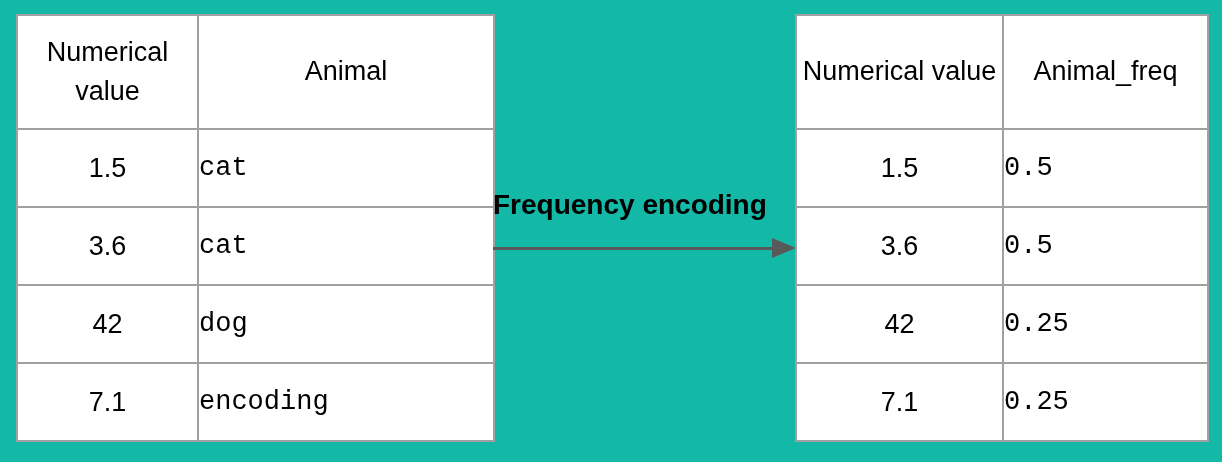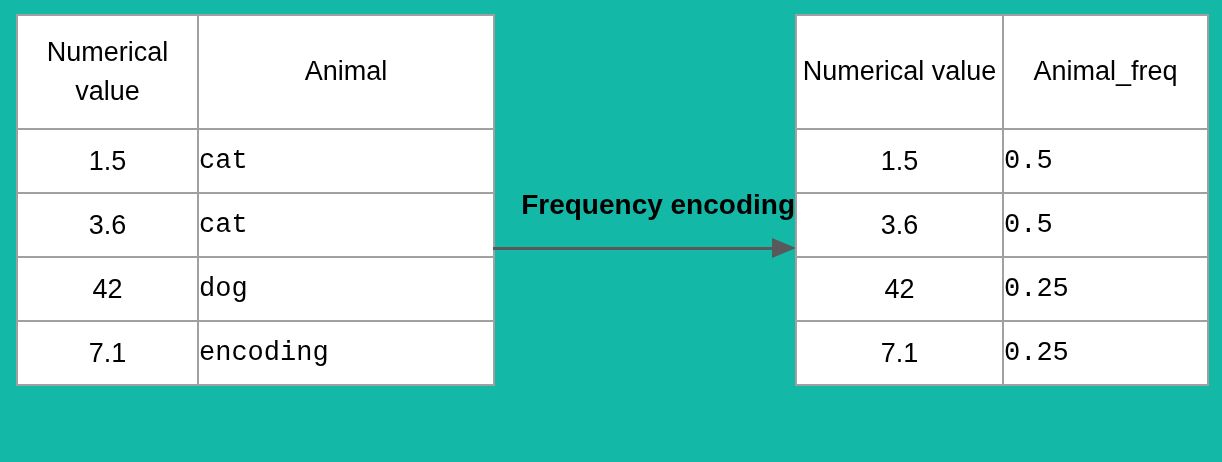--- a/index.html
+++ b/index.html
@@ -22,29 +22,29 @@
     border: 2px solid var(--border, #a0a0a0);
     padding: 0;
     font-weight: 400;
     vertical-align: middle;
     background: #ffffff;
   }
   .tbl th { line-height: 1.45; }
   .tbl-left  { left: 16px;  top: 14px; width: 477px; }
   .tbl-right { left: 795px; top: 14px; width: 412px; }
   tr.hdr-row  { height: 114px; }
-  tr.data-row { height: 64px; }
+  tr.data-row { height: 78px; }
   .cell-center { text-align: center; }
   .cell-left   { text-align: left; padding-left: 16px; font-family: Liberation Mono, monospace; }
   .arrow-label {
     position: absolute;
     left: 493px;
     top: 189px;
     width: 302px;
-    text-align: right;
+    text-align: left;
     font-size: 28px;
     font-weight: 700;
     white-space: nowrap;
   }
   .arrow-line {
     position: absolute;
     left: 493px;
     top: 247px;
     width: 280px;
     height: 3px;

